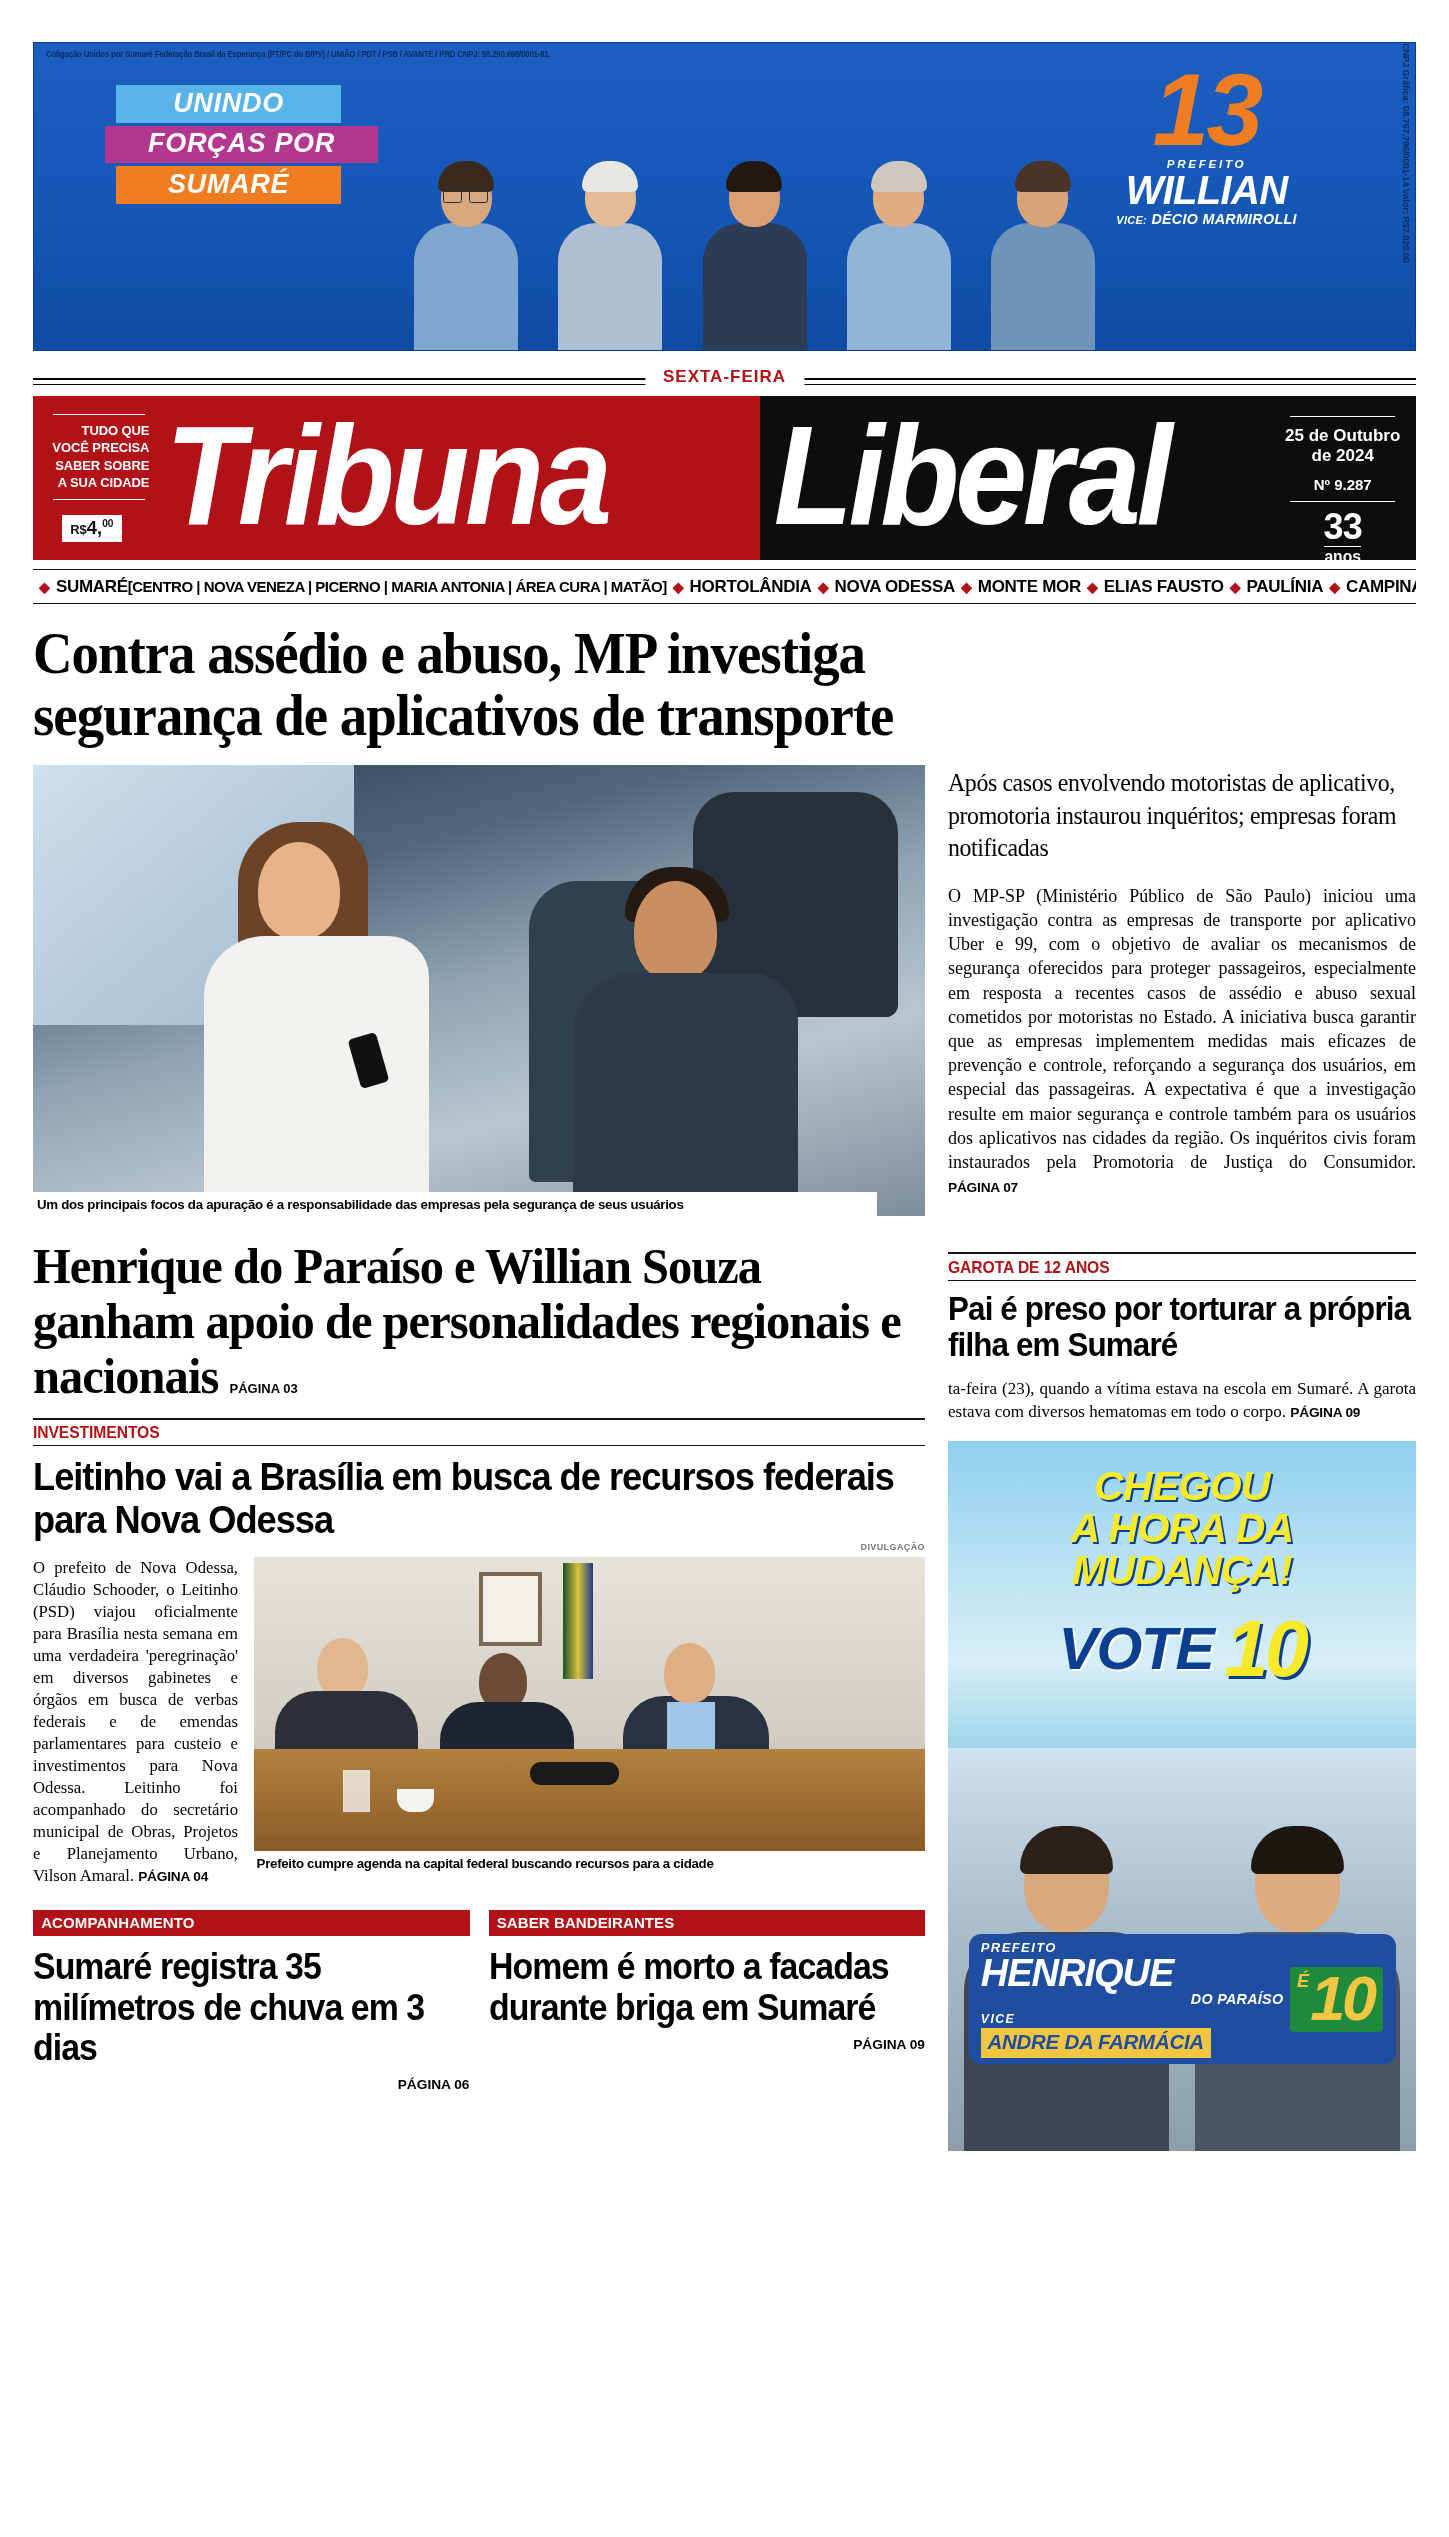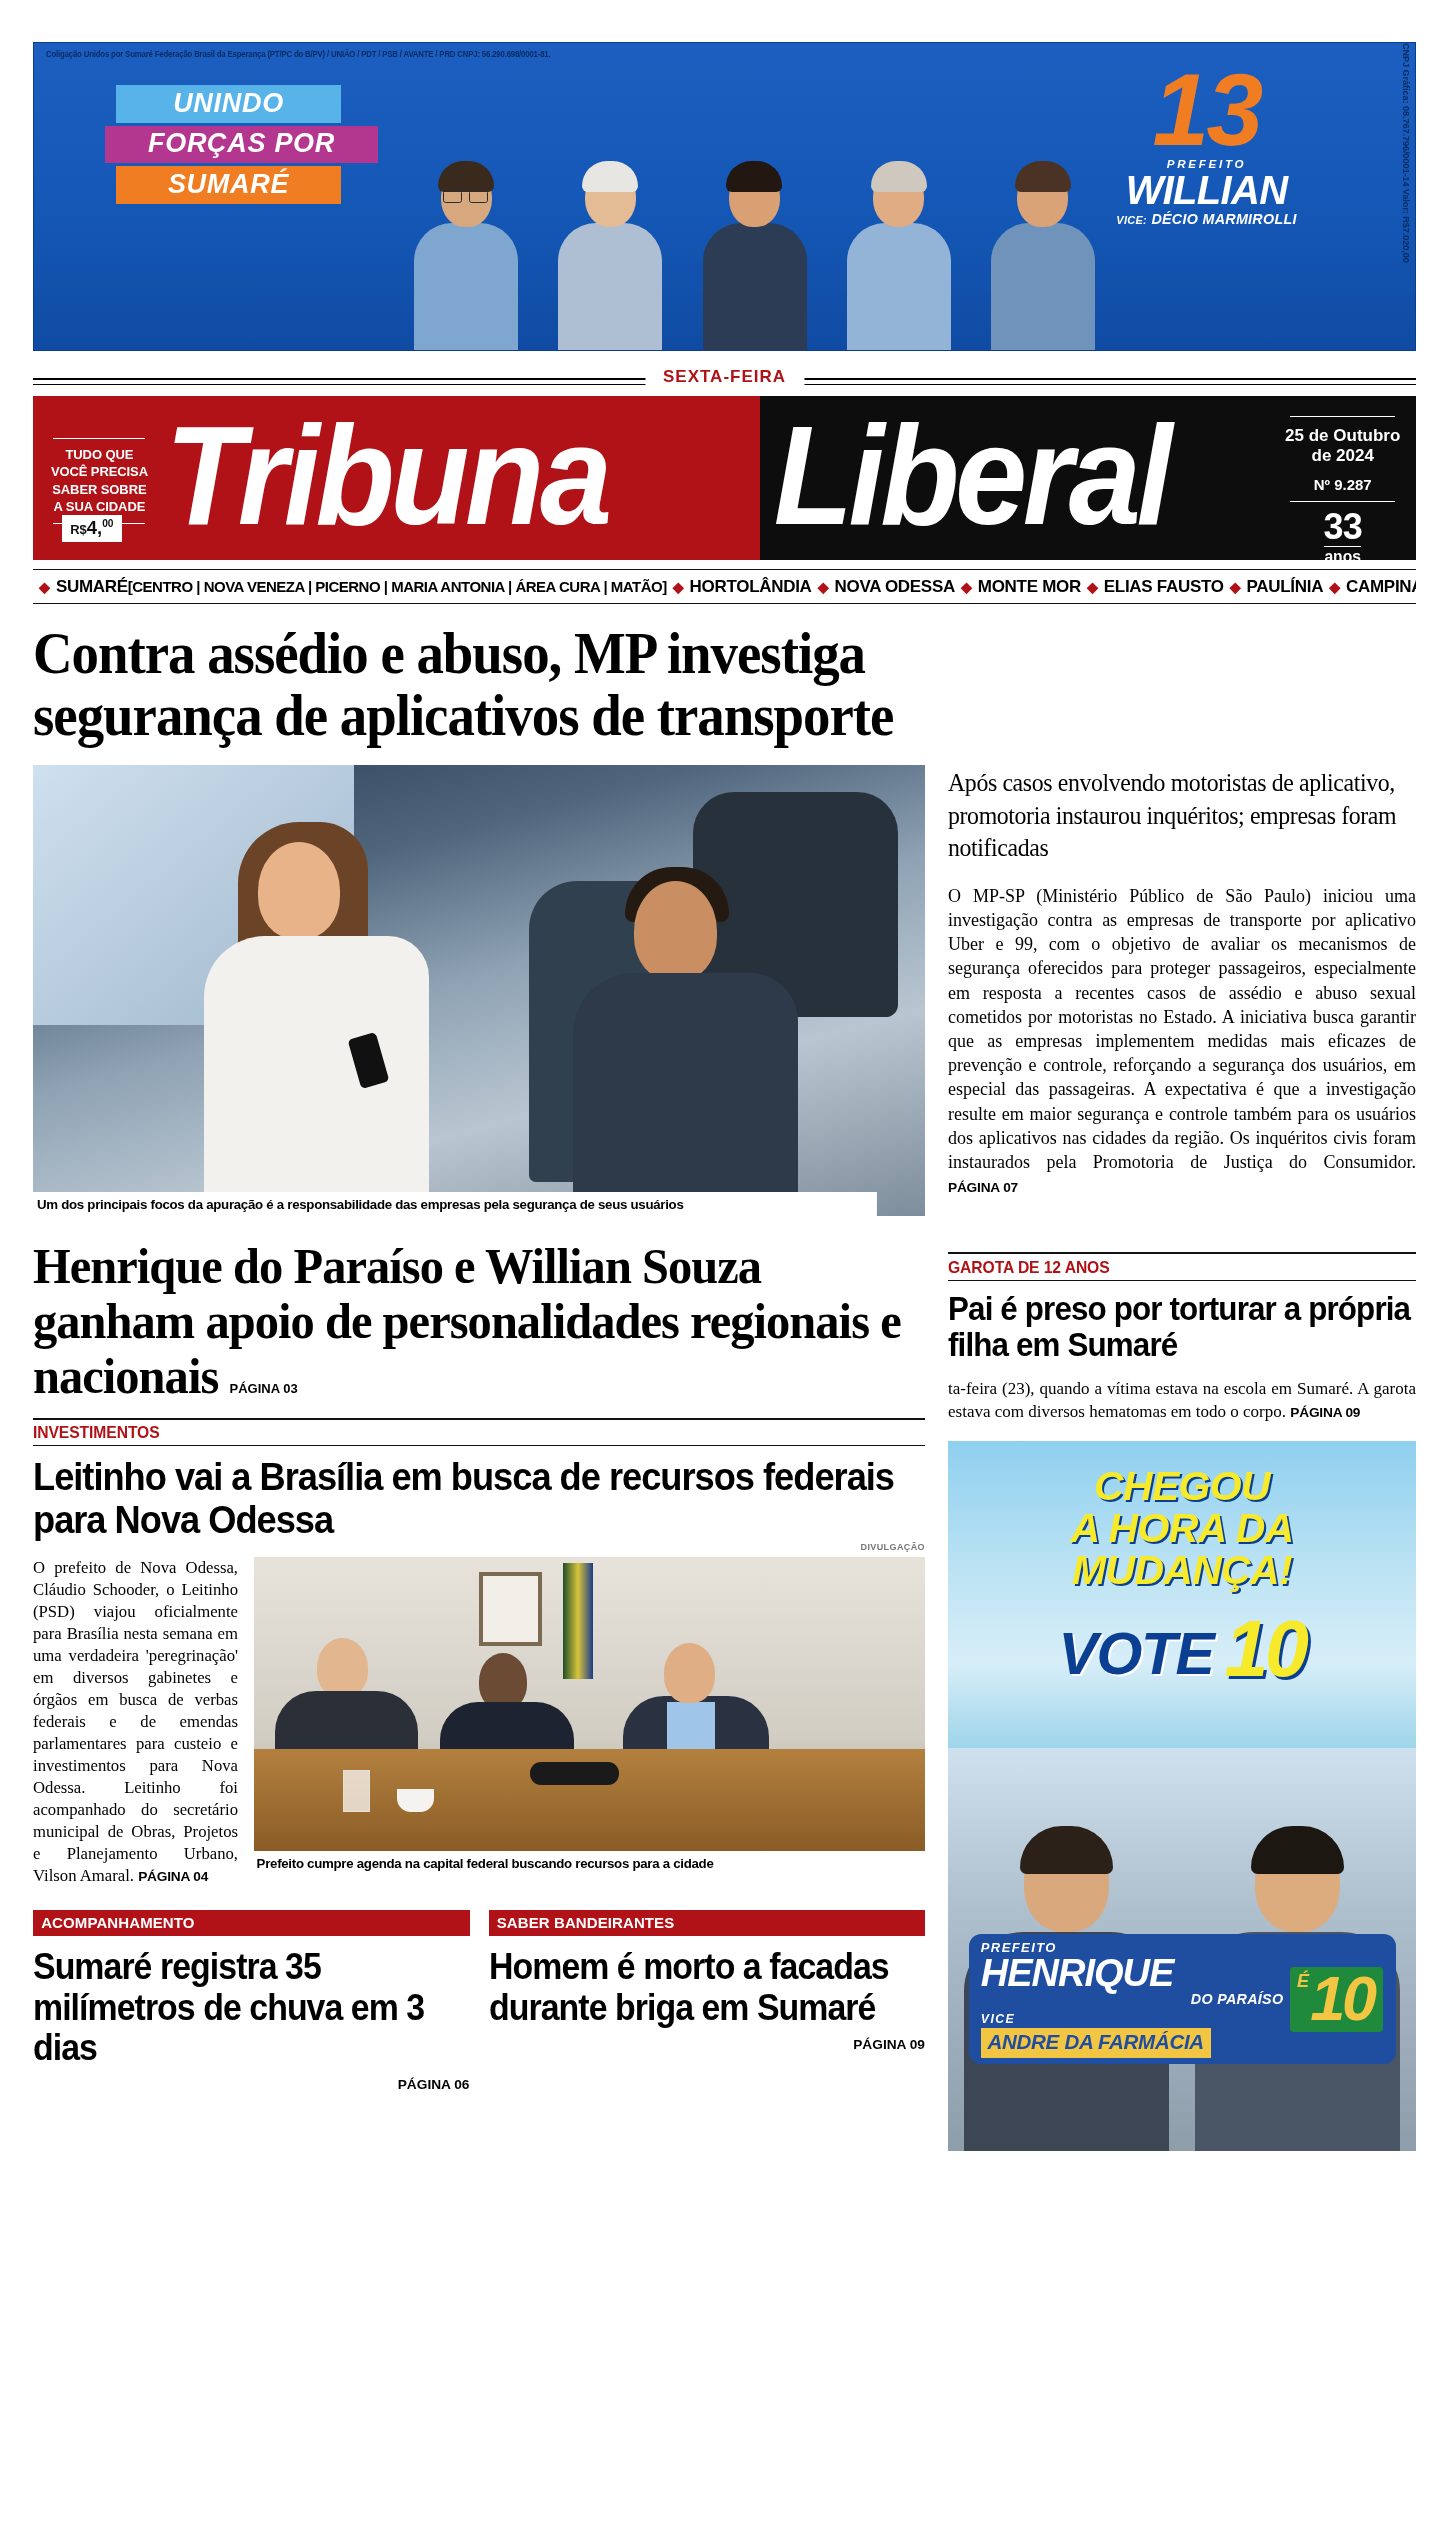--- a/index.html
+++ b/index.html
@@ -65,21 +65,21 @@
   .weekday-bar .rule2 { position:absolute; left:0; right:0; top:16.4px; border-top:1px solid #000; }
   .weekday-label {
     position:absolute; left:50%; transform:translateX(-50%); top:0;
     background:#fff; padding:0 18px; color:#b01217; font-weight:900;
     font-size:17px; letter-spacing:1px;
   }
 
   
   .masthead { display:flex; height:164px; margin-top:5.5px; }
   .mh-red { background:#b01217; flex:0 0 727px; display:flex; align-items:stretch; position:relative; }
-  .mh-tagline { width:126px; padding:18px 9.6px 0 16.4px; color:#fff; text-align:center;margin-top:24px; }
+  .mh-tagline { width:126px; padding:18px 9.6px 0 16.4px; color:#fff; text-align:right; }
   .mh-tagline .tl-rule { border-top:1.4px solid #fff; margin:0 4.1px 6.8px 4.1px; }
   .mh-tagline .tl-rule-b { border-top:1.4px solid #fff; margin:6.8px 4.1px 0 4.1px; }
   .mh-tagline p { font-size:13px; font-weight:700; line-height:1.35; letter-spacing:-0.1px; }
   .mh-price {
     position:absolute; left:29px; bottom:18px; background:#fff; color:#111;
     font-weight:900; font-size:18.4px; padding:3.4px 8.2px 4.8px 8.2px; line-height:1;
   }
   .mh-price sup { font-size:10.2px; vertical-align:super; }
   .mh-price small { font-size:13px; }
   .mh-word-tribuna {
@@ -230,21 +230,21 @@
   
   .ad-chegou {
     margin-top:18px; position:relative; height:307px; overflow:hidden;
     background:linear-gradient(180deg,#8fd0ef 0%, #bfe4f4 45%, #d7eef8 72%, #9fd5ea 100%);
   }
   .ch-line { display:block; font-weight:900; font-style:italic; line-height:1.02;
              letter-spacing:-0.7px; text-align:center; }
   .ch-1 { color:#f6ea2a; font-size:41px; margin-top:24.6px; text-shadow:2px 2px 0 #0b3f92; }
   .ch-2 { color:#f6ea2a; font-size:41px; text-shadow:2px 2px 0 #0b3f92; }
   .ch-3 { color:#f6ea2a; font-size:41px; text-shadow:2px 2px 0 #0b3f92; }
-  .ch-vote { display:flex; align-items:flex-end; justify-content:center; gap:11px; margin-top:18px; }
+  .ch-vote { display:flex; align-items:center; justify-content:center; gap:11px; margin-top:18px; }
   .ch-vote-w { color:#0b3f92; font-weight:900; font-style:italic; font-size:59px; letter-spacing:-1.4px; text-shadow:2px 2px 0 #fff; }
   .ch-vote-n { color:#f6ea2a; font-weight:900; font-style:italic; font-size:79px; letter-spacing:-3.4px; text-shadow:2.7px 2.7px 0 #0b3f92; line-height:1;}
 
   .ad-henrique {
     position:relative; height:403px; overflow:hidden;
     background:linear-gradient(180deg,#cfe0ef 0%, #aebfce 40%, #8e9daa 100%);
   }
   .hq-p { position:absolute; bottom:0; }
   .hq-head { width:85px; height:101px; border-radius:50% 50% 44% 44%; }
   .hq-hair { position:absolute; width:93px; height:48px; border-radius:44px 44px 6.8px 6.8px; }

